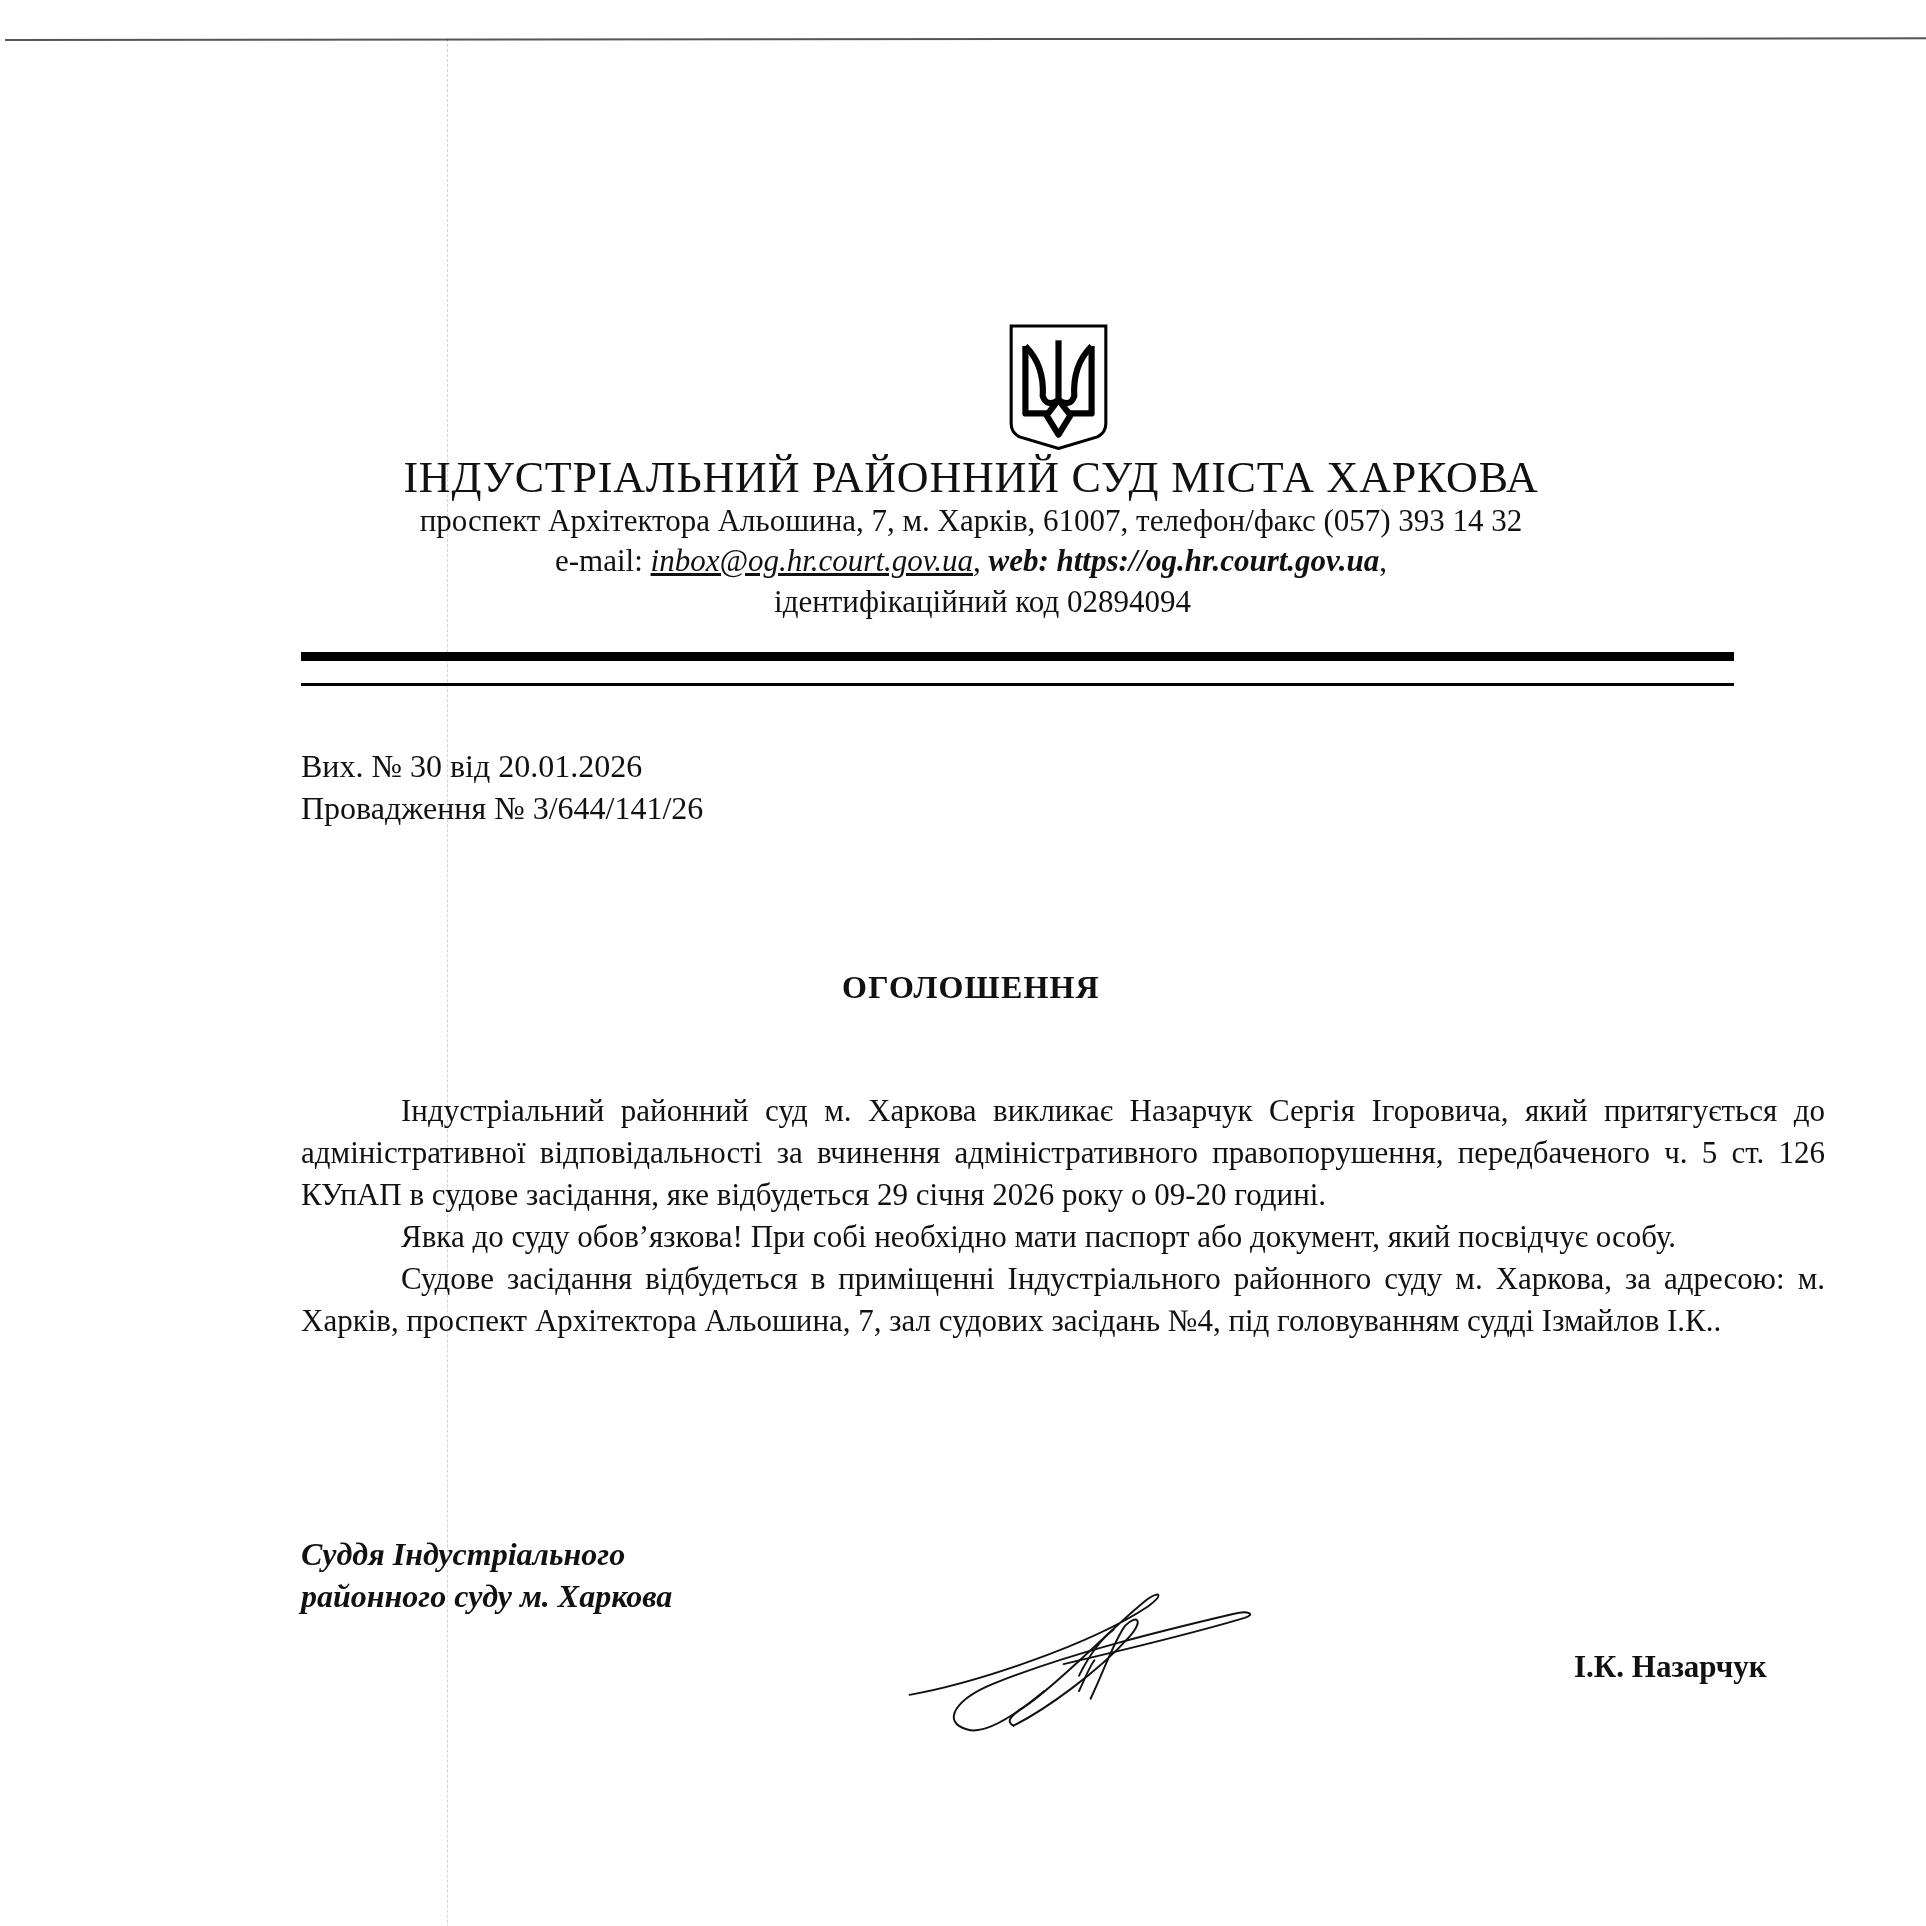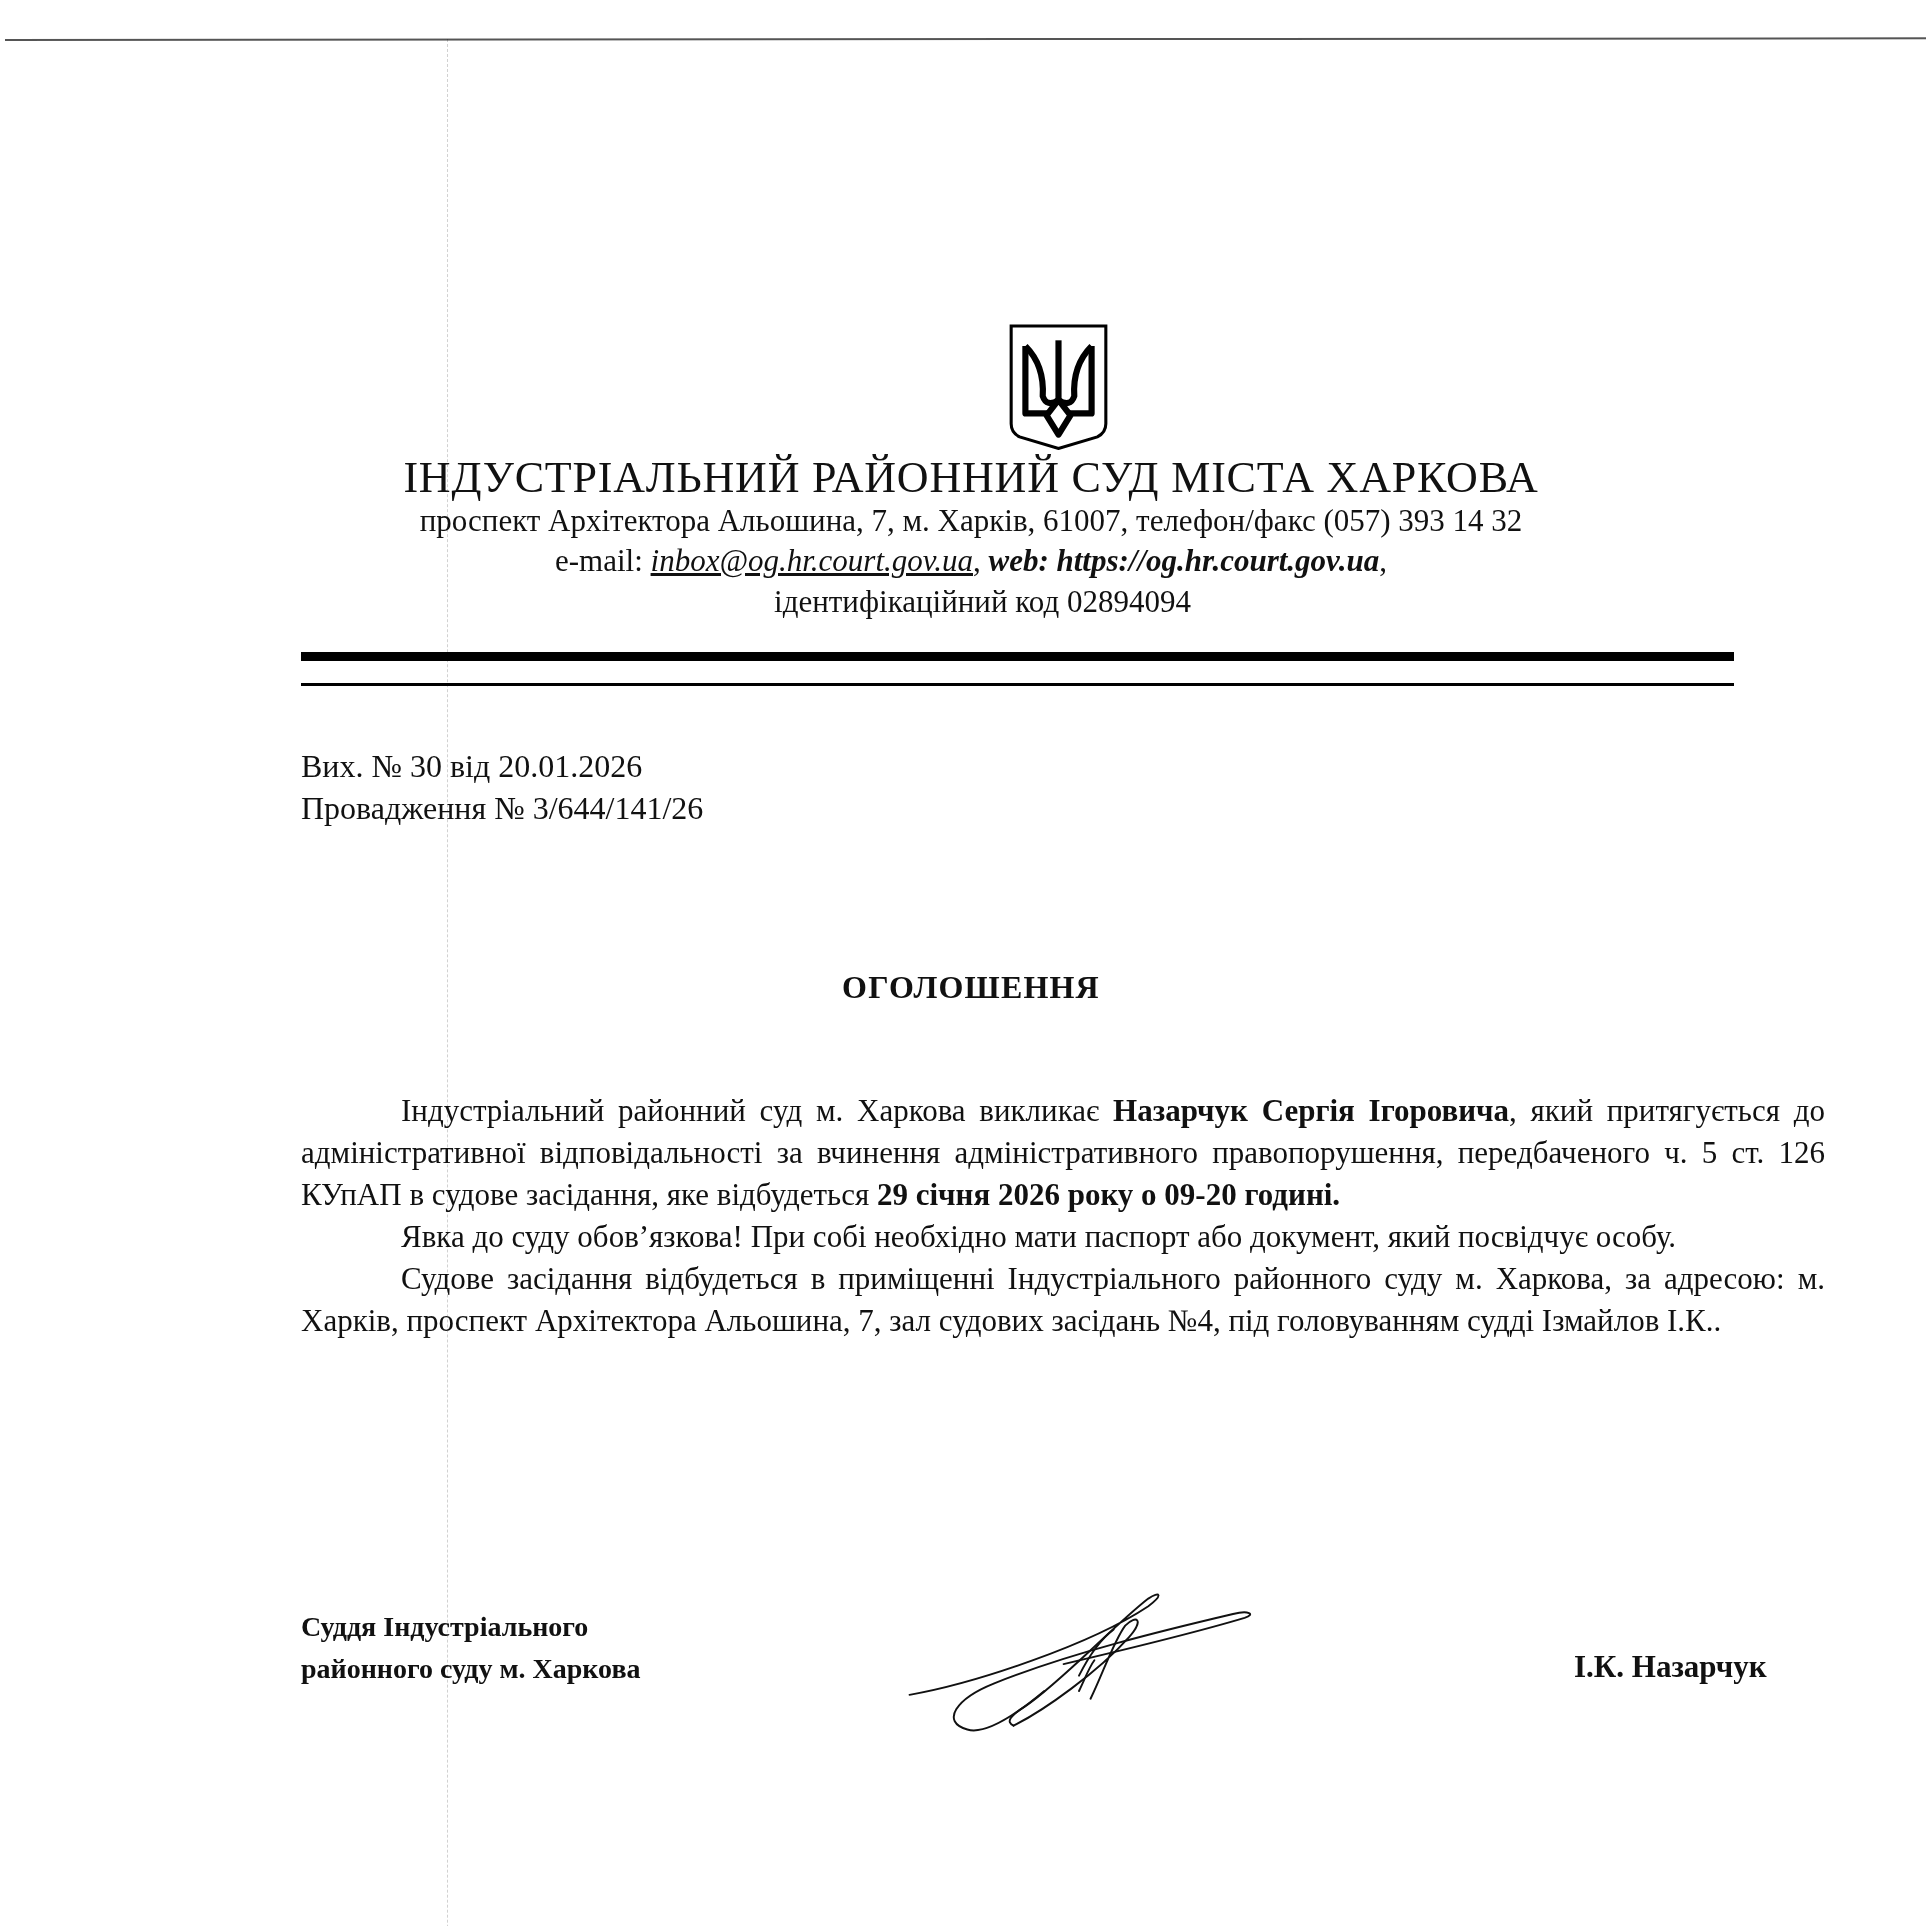--- a/index.html
+++ b/index.html
@@ -34,22 +34,22 @@
   .refs { left: 301px; top: 713px; font-size: 32px; line-height: 42px; margin-top: 32px; }
   .heading {
     left: 0; width: 1942px; top: 971px; text-align: center;
     font-size: 32px; font-weight: bold; letter-spacing: 1.2px; line-height: 1;
   }
   .body-text {
     left: 301px; width: 1524px; top: 1090px; font-size: 31px; line-height: 42px;
     text-align: justify;
   }
   .body-text p { margin: 0; text-indent: 100px; }
-  .body-text b { font-weight: bold; }
-  .sig-position { left: 301px; top: 1606px; font-size: 28px; font-weight: bold; line-height: 42px; }
+  .body-text b { font-weight: normal; }
+  .sig-position { left: 301px; top: 1533px; font-size: 32px; font-weight: bold; line-height: 42px; font-style: italic; }
   .sig-name { left: 1574px; top: 1651px; font-size: 31px; font-weight: bold; line-height: 1; }
   .signature { left: 898px; top: 1583px; width: 362px; height: 166px; }
 </style>
 </head>
 <body>
 
 <div class="scan-top-line"></div>
 <div class="scan-margin-line"></div>
 
 <div>

